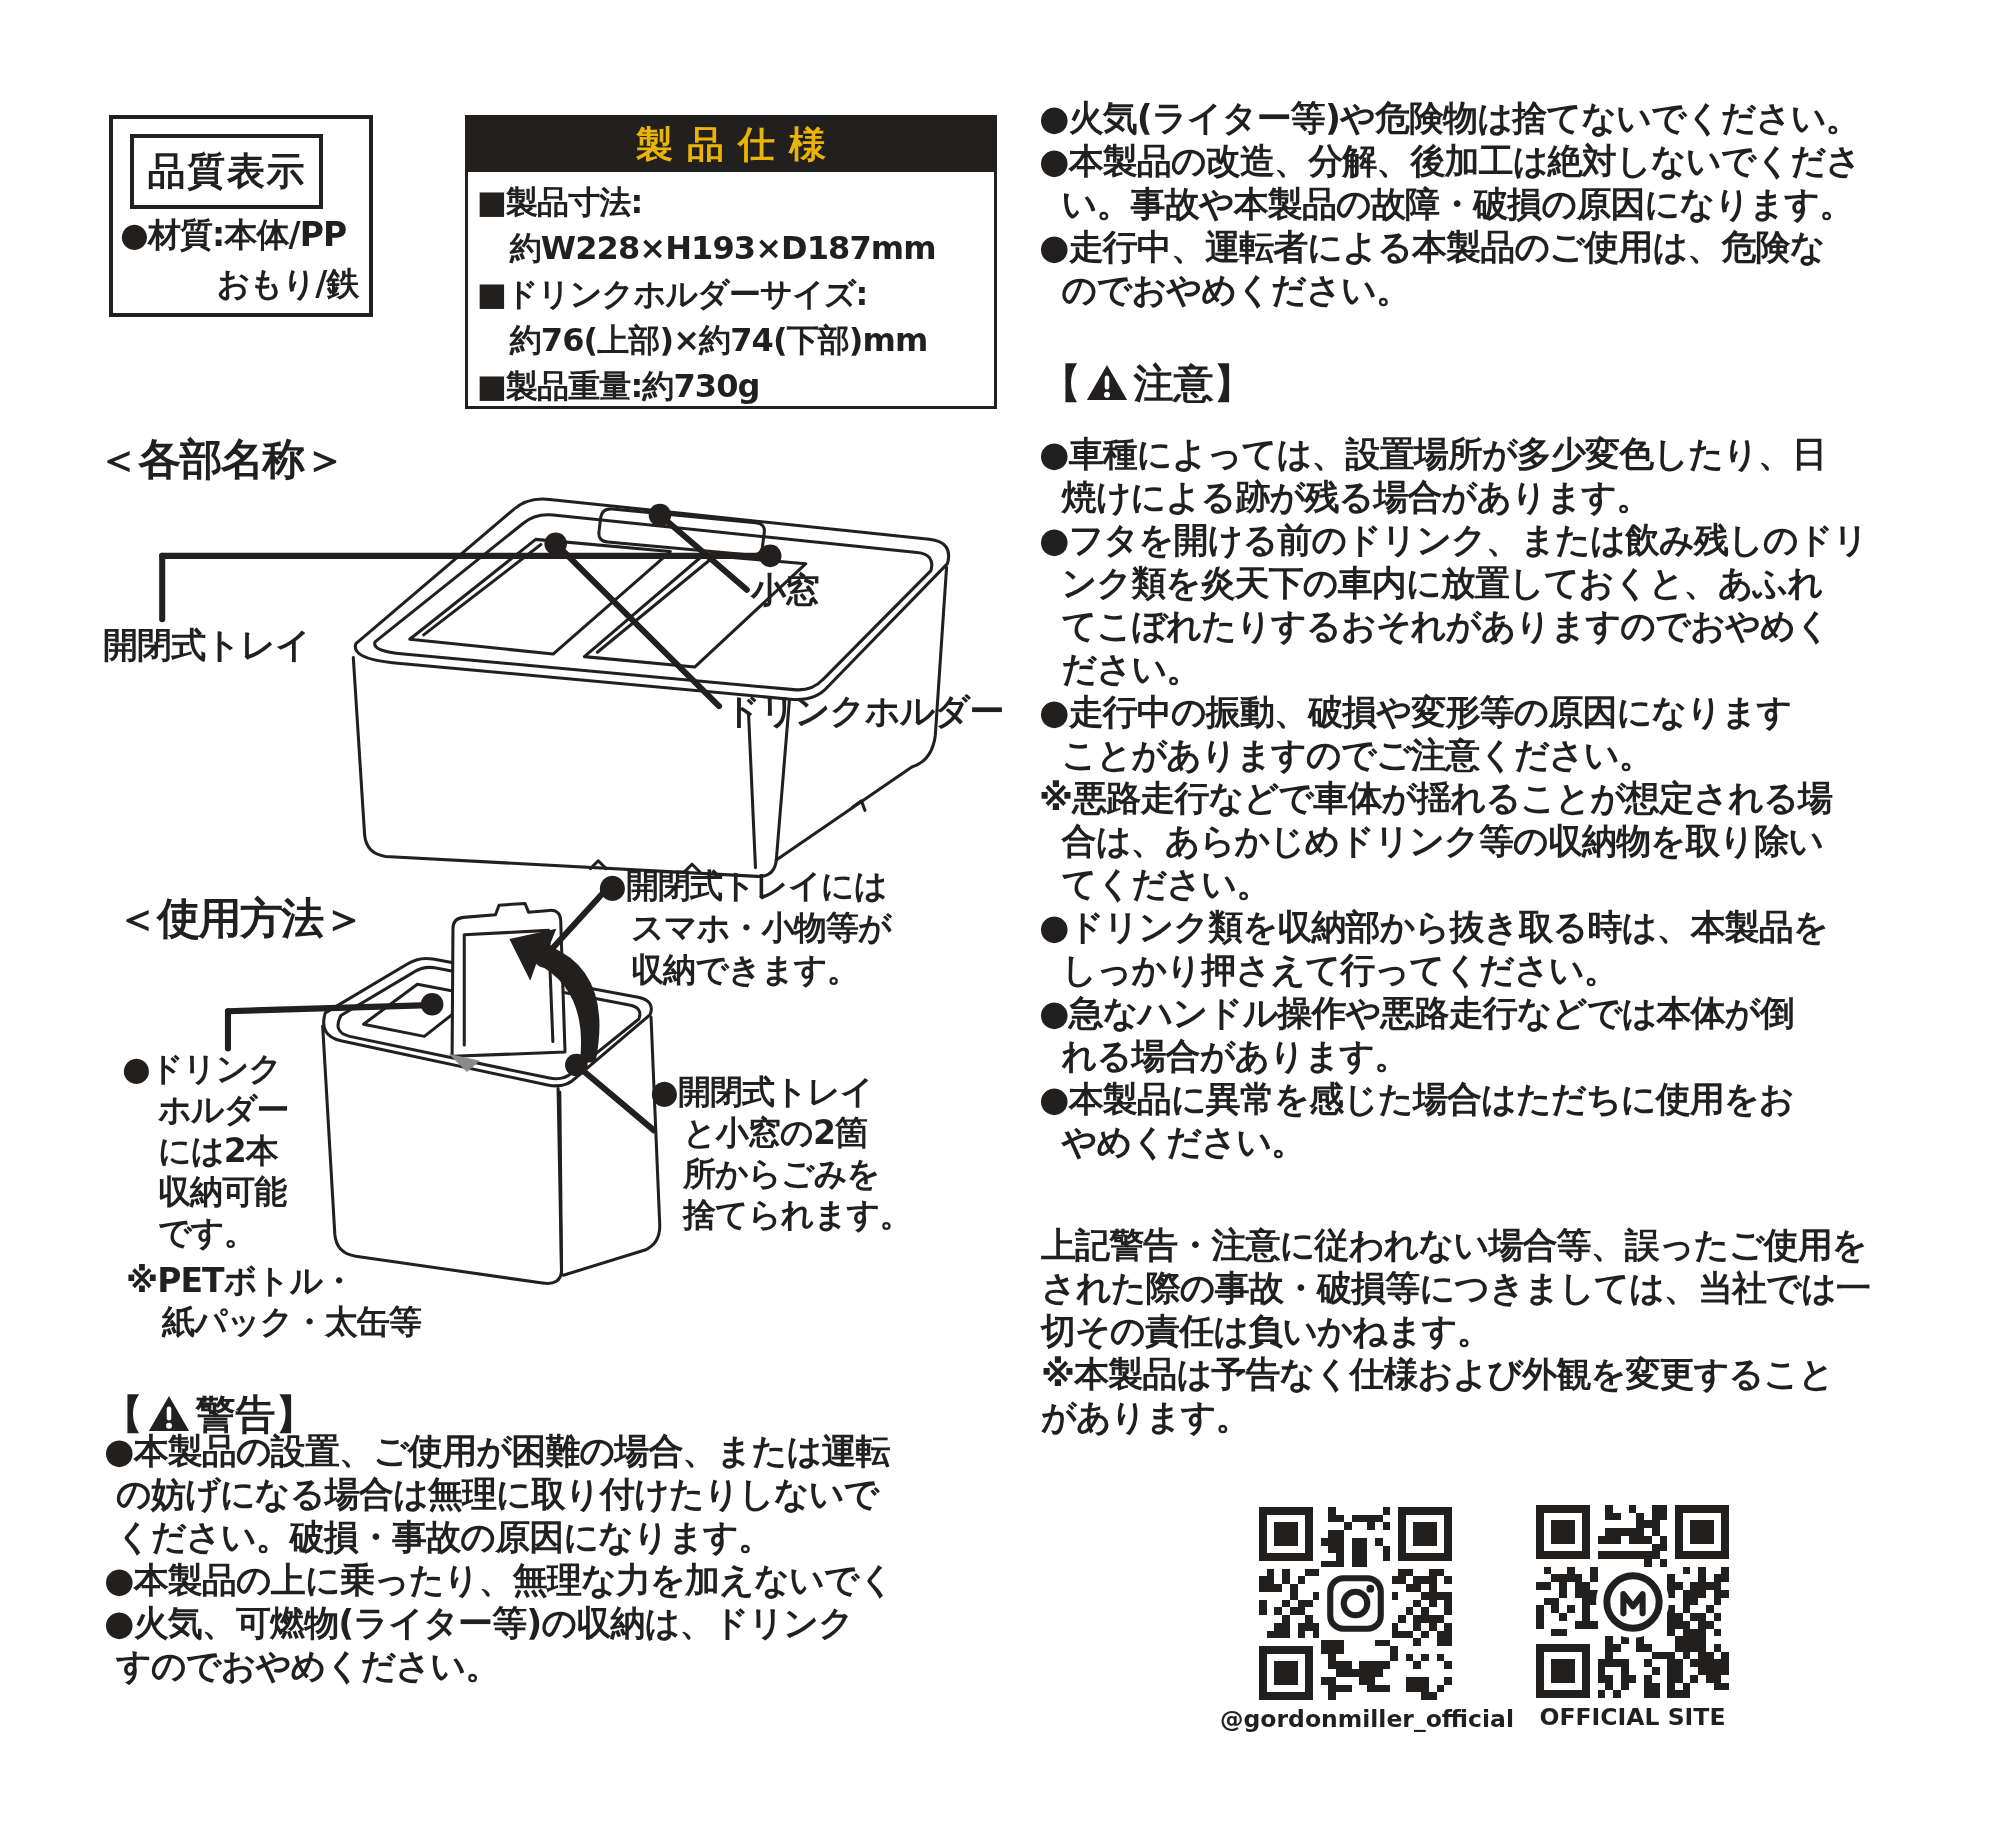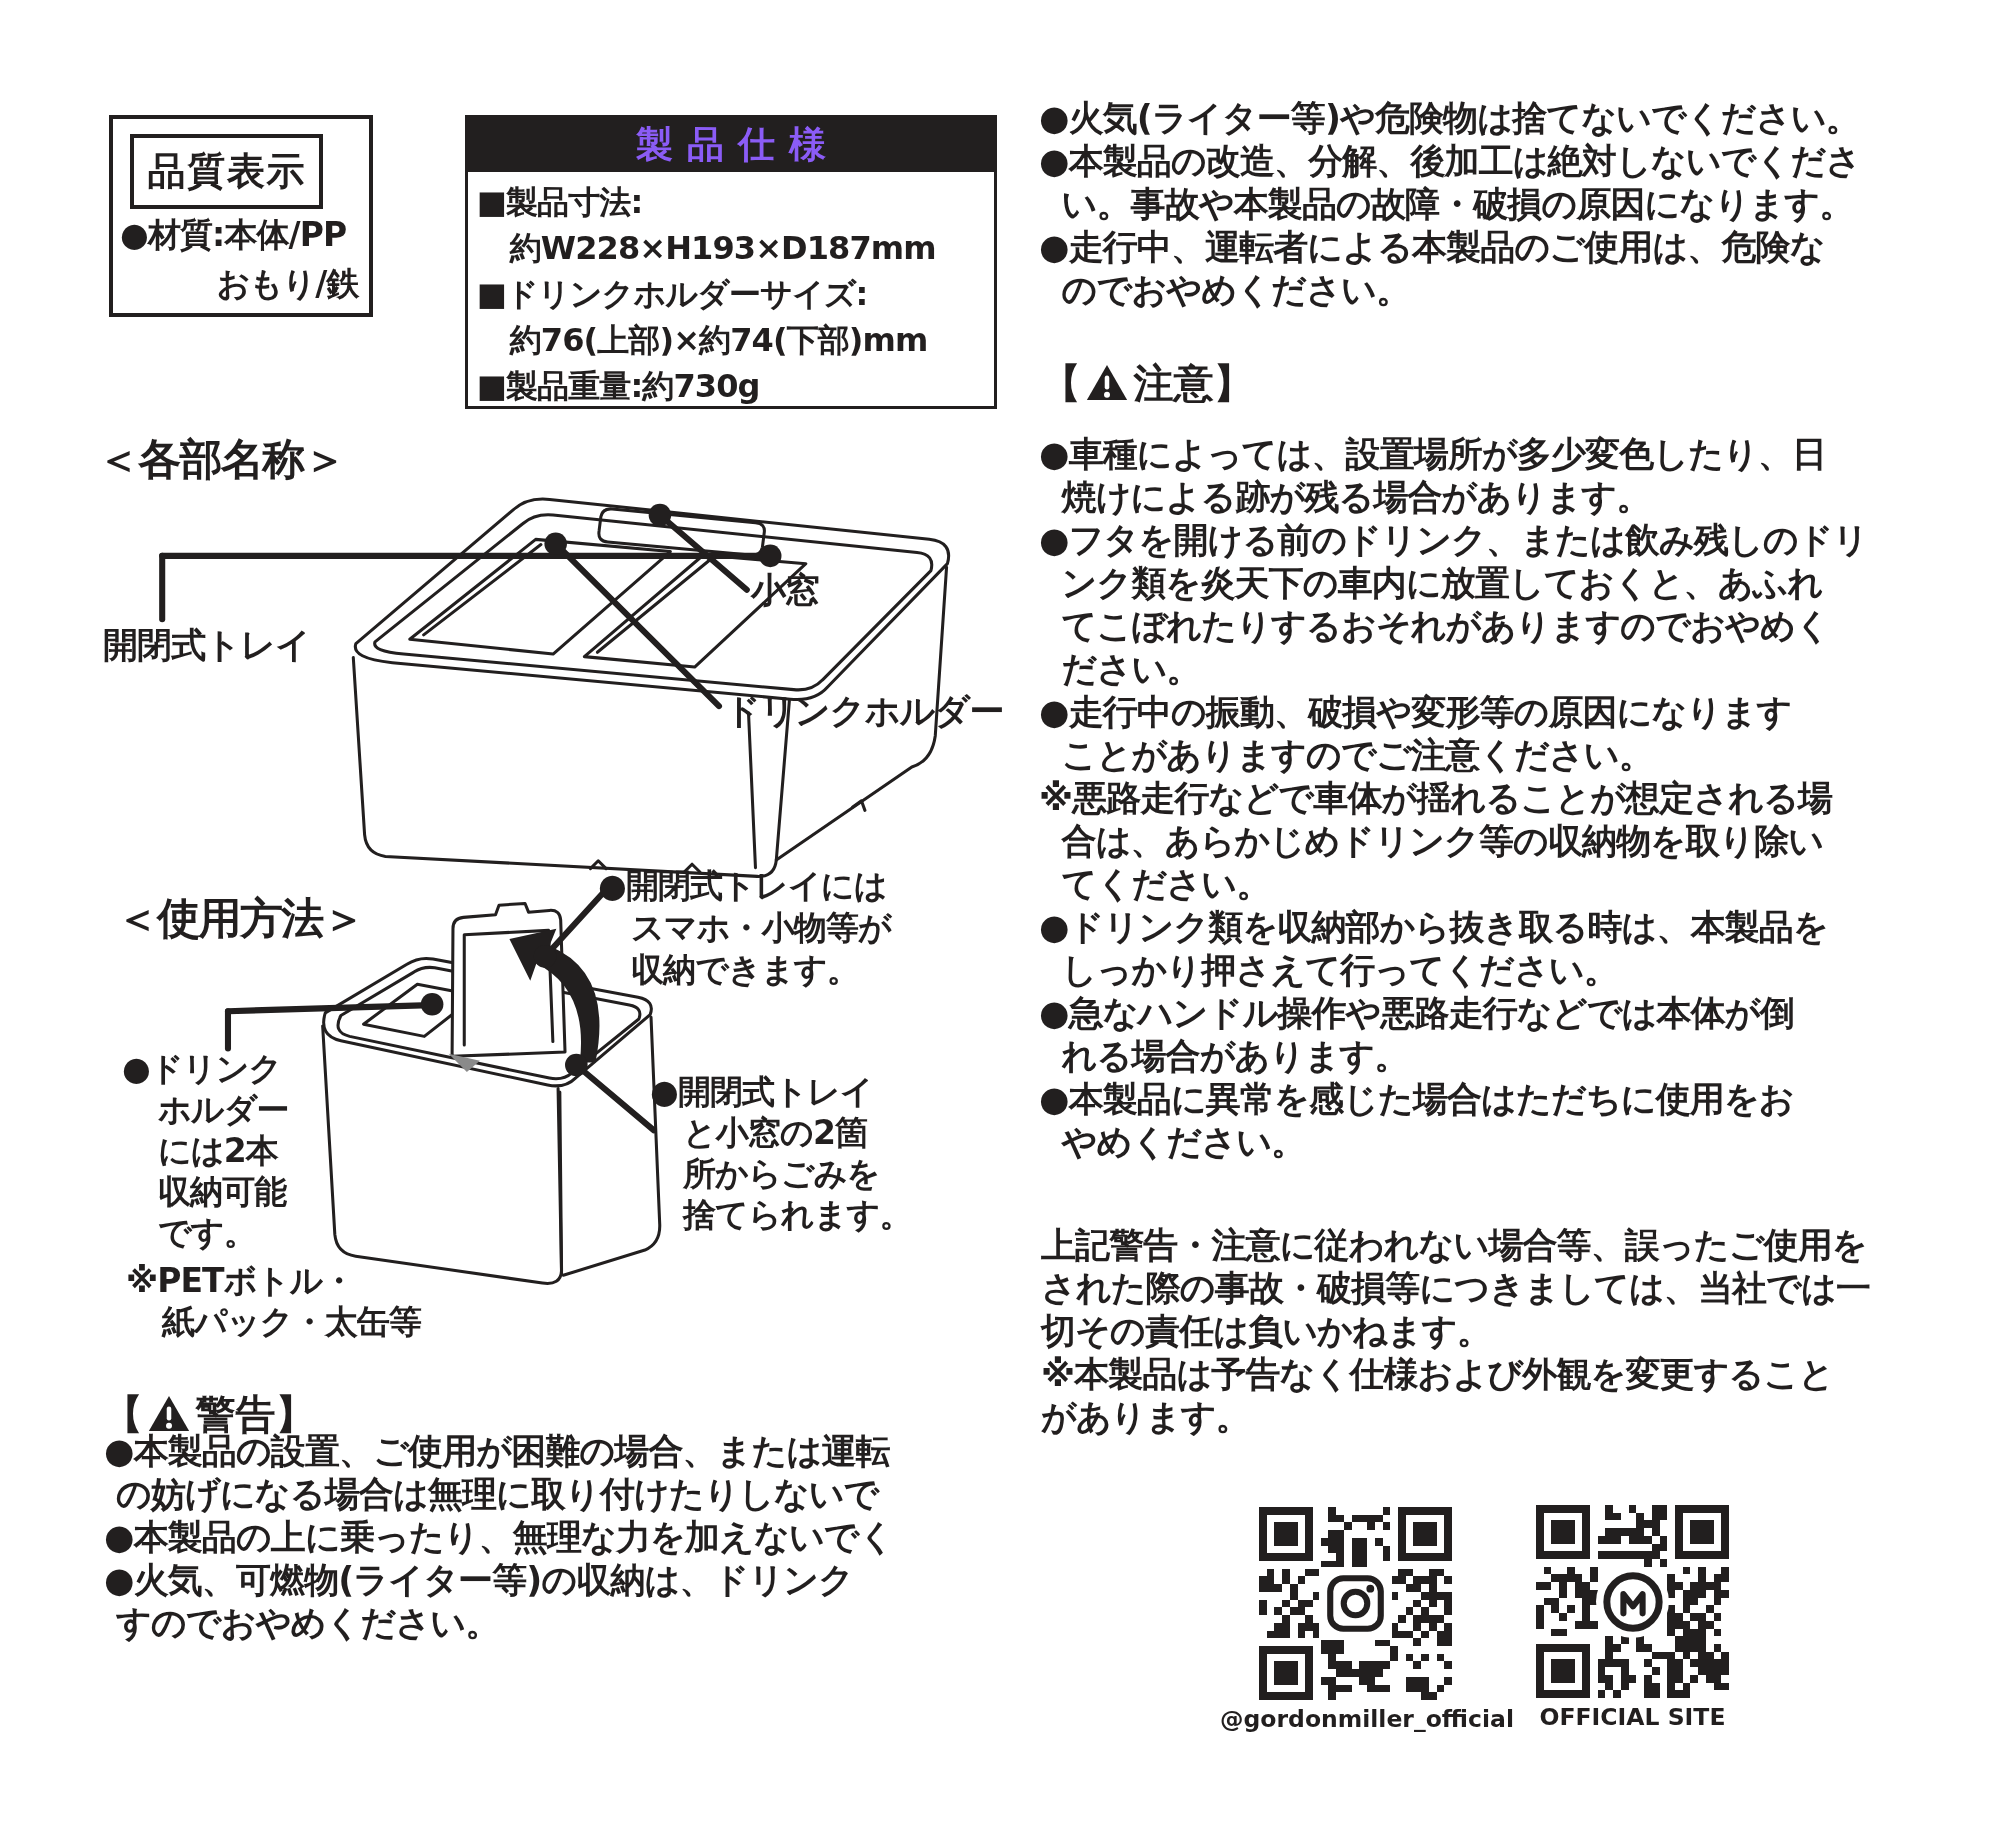--- a/index.html
+++ b/index.html
@@ -8,21 +8,21 @@
   .abs{position:absolute;}
   .ln{white-space:nowrap;letter-spacing:-0.9px;}
   
   .qbox{left:109px;top:115px;width:264px;height:202px;border:4.3px solid #221f1f;box-sizing:border-box;}
   .qtitle{left:17.4px;top:14.8px;width:193px;height:75px;border:4.3px solid #221f1f;box-sizing:border-box;
           display:flex;align-items:center;justify-content:center;font-size:38px;letter-spacing:1.7px;}
   .qline1{left:7px;top:94px;font-size:33px;}
   .qline2{right:10.4px;top:143px;font-size:33px;}
   
   .sbox{left:465px;top:115px;width:532px;height:294px;border:3.5px solid #221f1f;box-sizing:border-box;background:#fff;}
-  .shead{left:0;top:0;width:100%;height:54px;background:#221f1f;color:#8b5cf6;display:flex;align-items:center;
+  .shead{left:0;top:0;width:100%;height:54px;background:#221f1f;color:#eab308;display:flex;align-items:center;
          justify-content:center;font-size:37px;letter-spacing:14px;text-indent:14px;}
   .sbody{left:8.7px;top:61px;width:513px;}
   .sline{font-size:32px;line-height:46px;white-space:nowrap;letter-spacing:-0.9px;}
   .sline.ind{padding-left:33px;}
   
   .bigHead{font-size:43px;white-space:nowrap;letter-spacing:-1.7px;}
   .secHead{font-size:40px;white-space:nowrap;}
   .secHead .tri{display:inline-block;vertical-align:-4.3px;margin:0 5.2px;}
   
   .ilabel{font-size:35px;white-space:nowrap;letter-spacing:-0.9px;}
@@ -173,20 +173,21 @@
   <span>【</span><span class="tri"><svg width="42" height="37" viewBox="0 0 48 42">
         <polygon points="24,1 47,41 1,41" fill="#221f1f"></polygon>
         <rect x="21.4" y="13" width="5.2" height="16" rx="2.6" fill="#fff"></rect>
         <circle cx="24" cy="35" r="3.4" fill="#fff"></circle>
       </svg></span><span>警告</span><span>】</span>
 </div>
 
 <div class="abs col wl" style="left:104px;top:1430px;">
   <div class="ln">●本製品の設置、ご使用が困難の場合、または運転</div>
   <div class="ln cont">の妨げになる場合は無理に取り付けたりしないで</div>
+  <div class="ln cont">ください。破損・事故の原因になります。</div>
   <div class="ln">●本製品の上に乗ったり、無理な力を加えないでく</div>
   <div class="ln">●火気、可燃物(ライター等)の収納は、ドリンク</div>
   <div class="ln cont">すのでおやめください。</div>
 </div>
 
 <div class="abs col" style="left:1039px;top:97px;">
   <div class="ln">●火気(ライター等)や危険物は捨てないでください。</div>
   <div class="ln">●本製品の改造、分解、後加工は絶対しないでくださ</div>
   <div class="ln cont">い。事故や本製品の故障・破損の原因になります。</div>
   <div class="ln">●走行中、運転者による本製品のご使用は、危険な</div>

